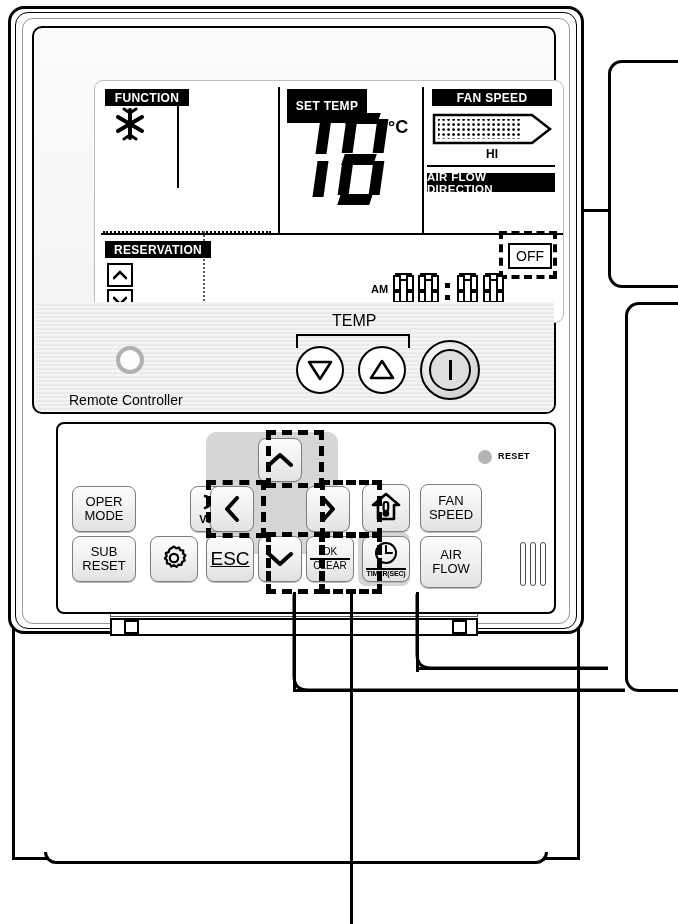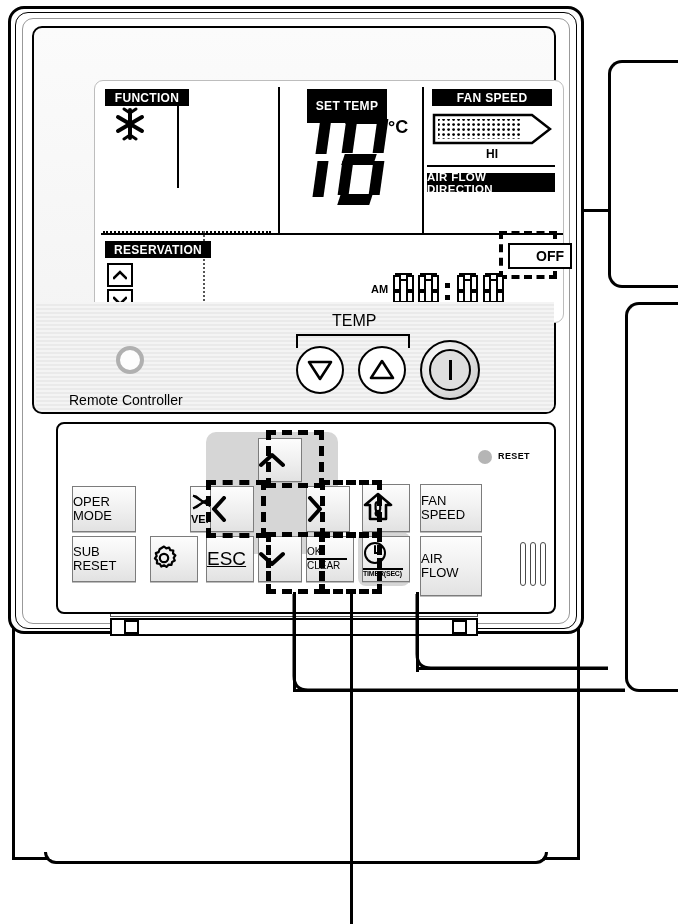--- a/index.html
+++ b/index.html
@@ -64,21 +64,21 @@
   .colon{display:inline-block;width:9px;height:36px;position:relative;}
   .colon i{position:absolute;left:1px;width:5px;height:5px;background:#000;}
 
   
   .fanbar{position:absolute;}
   .fanbar svg{display:block;}
 
   
   .off-hl{position:absolute;border:4px dashed #000;box-sizing:border-box;}
   .off-box{position:absolute;border:2.5px solid #000;background:#fff;
-      display:flex;align-items:center;justify-content:center;font-weight:bold;padding-left:20px;}
+      display:flex;align-items:center;justify-content:center;font-weight:normal;}
 
   
   .res-ico{position:absolute;border:2.5px solid #000;background:#fff;
       display:flex;align-items:center;justify-content:center;}
 
   
   .dot-h{position:absolute;border-top:2px dotted #000;}
   .dot-v{position:absolute;border-left:2px dotted #555;}
   .solid-v{position:absolute;background:#000;width:2px;}
 
@@ -98,24 +98,24 @@
       background:radial-gradient(circle at 34% 30%,#fdfdfd 0%,#dcdcdc 60%,#c2c2c2 100%);
       border:2px solid #000;display:flex;align-items:center;justify-content:center;}
   .power-in{width:38px;height:38px;border-radius:50%;border:2px solid #000;background:#dedede;
       display:flex;align-items:center;justify-content:center;}
   .power-bar{width:3px;height:20px;background:#000;}
 
   
   .panel-bot{position:absolute;left:56px;top:422px;width:500px;height:192px;
       border:2.5px solid #000;border-radius:8px;box-sizing:border-box;background:#fff;}
 
-  .key{position:absolute;box-sizing:border-box;border:1.5px solid #7c7c7c;border-radius:0;
+  .key{position:absolute;box-sizing:border-box;border:1.5px solid #7c7c7c;border-radius:8px;
       background:linear-gradient(180deg,#fdfdfd 0%,#efefef 55%,#e2e2e2 100%);
       box-shadow:0 1px 0 #bdbdbd;display:flex;flex-direction:column;
-      align-items:flex-start;justify-content:center;font-size:13px;line-height:1.05;font-weight:normal;}
+      align-items:center;justify-content:center;font-size:13px;line-height:1.05;font-weight:normal;}
   .key-grey{position:absolute;background:#d6d6d6;border-radius:6px;}
 
   .dash-hl{position:absolute;border:5px dashed #000;box-sizing:border-box;}
 
   .reset-dot{position:absolute;left:420px;top:26px;width:14px;height:14px;border-radius:50%;background:#b5b5b5;}
   .reset-txt{position:absolute;left:440px;top:27px;font-size:9px;font-weight:bold;letter-spacing:.4px;}
 
   .vent-grill{position:absolute;right:8px;top:118px;width:26px;height:44px;display:flex;gap:4px;}
   .vent-grill span{flex:1;border:1.5px solid #4a4a4a;border-radius:3px;background:#fff;}
 
@@ -170,21 +170,21 @@
         </div>
 
         <div class="solid-v" style="left:82px;top:22px;height:85px;"></div>
 
 
         <div class="dot-h" style="left:8px;top:150px;width:168px;"></div>
         <div class="dot-v" style="left:108px;top:150px;height:78px;"></div>
 
         <div class="v-div" style="left:183px;top:6px;height:148px;"></div>
 
-        <div class="tagbar" style="left:192px;top:8px;width:80px;height:34px;font-size:12px;margin-left:20px;">SET TEMP</div>
+        <div class="tagbar" style="left:192px;top:8px;width:80px;height:34px;font-size:12px;">SET TEMP</div>
 
         <div class="seg-wrap" style="left:192px;top:32px;">
 
           <div class="seg-digit">
             <i class="sg h off" style="left:8px;top:0;width:30px;"></i>
             <i class="sg v" style="left:31px;top:5px;height:36px;transform:skewX(-8deg);"></i>
             <i class="sg v" style="left:28px;top:48px;height:36px;transform:skewX(-8deg);"></i>
             <i class="sg h off" style="left:5px;top:41px;width:30px;"></i>
             <i class="sg v off" style="left:2px;top:5px;height:36px;"></i>
             <i class="sg v off" style="left:0;top:48px;height:36px;"></i>
@@ -407,21 +407,21 @@
         </svg>
       </span>
       <span class="timer-rule"></span>
       <span class="timer-txt">TIMER(SEC)</span>
     </div>
 
     <div class="key" style="left:362px;top:60px;width:62px;height:48px;">
       <span>FAN</span>
       <span>SPEED</span>
     </div>
-    <div class="key" style="left:362px;top:112px;width:62px;height:60px;">
+    <div class="key" style="left:362px;top:112px;width:62px;height:52px;">
       <span>AIR</span>
       <span>FLOW</span>
     </div>
 
     <div class="vent-grill">
       <span></span>
         <span></span>
         <span></span>
     </div>
 

